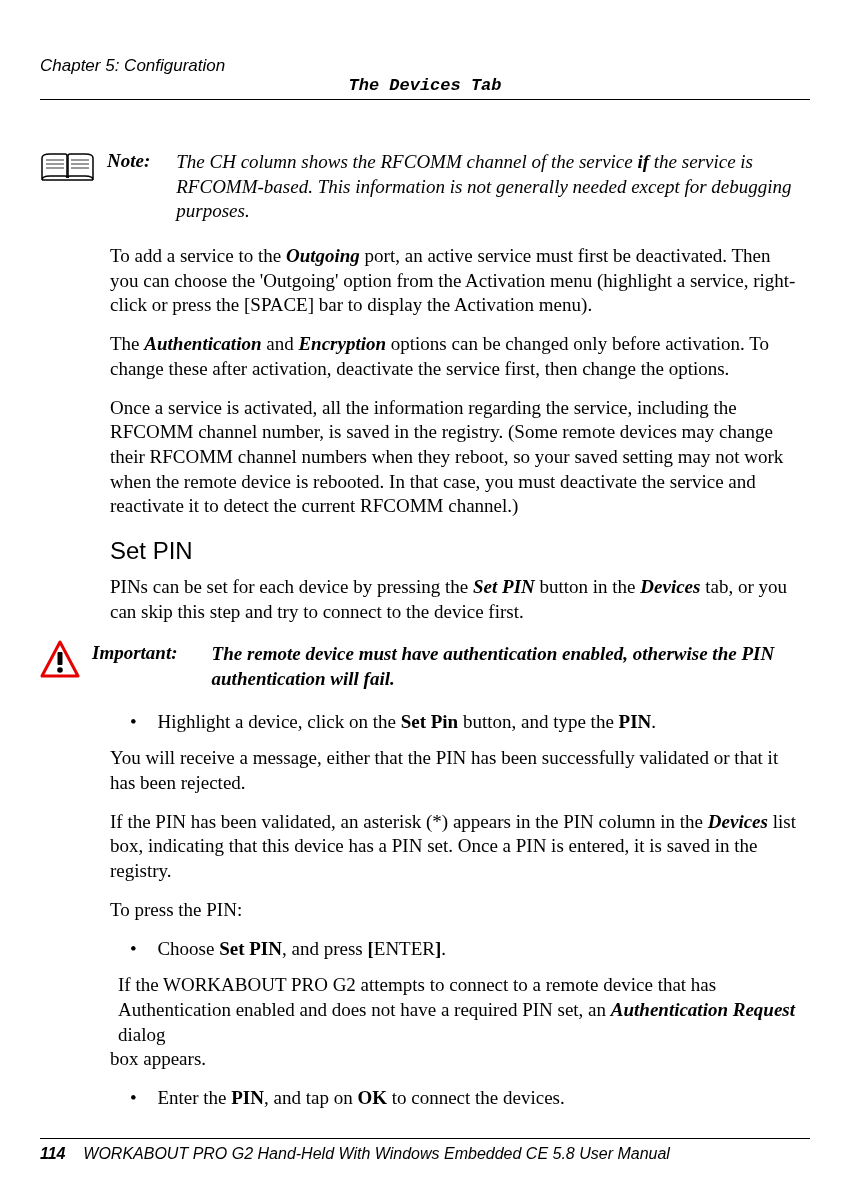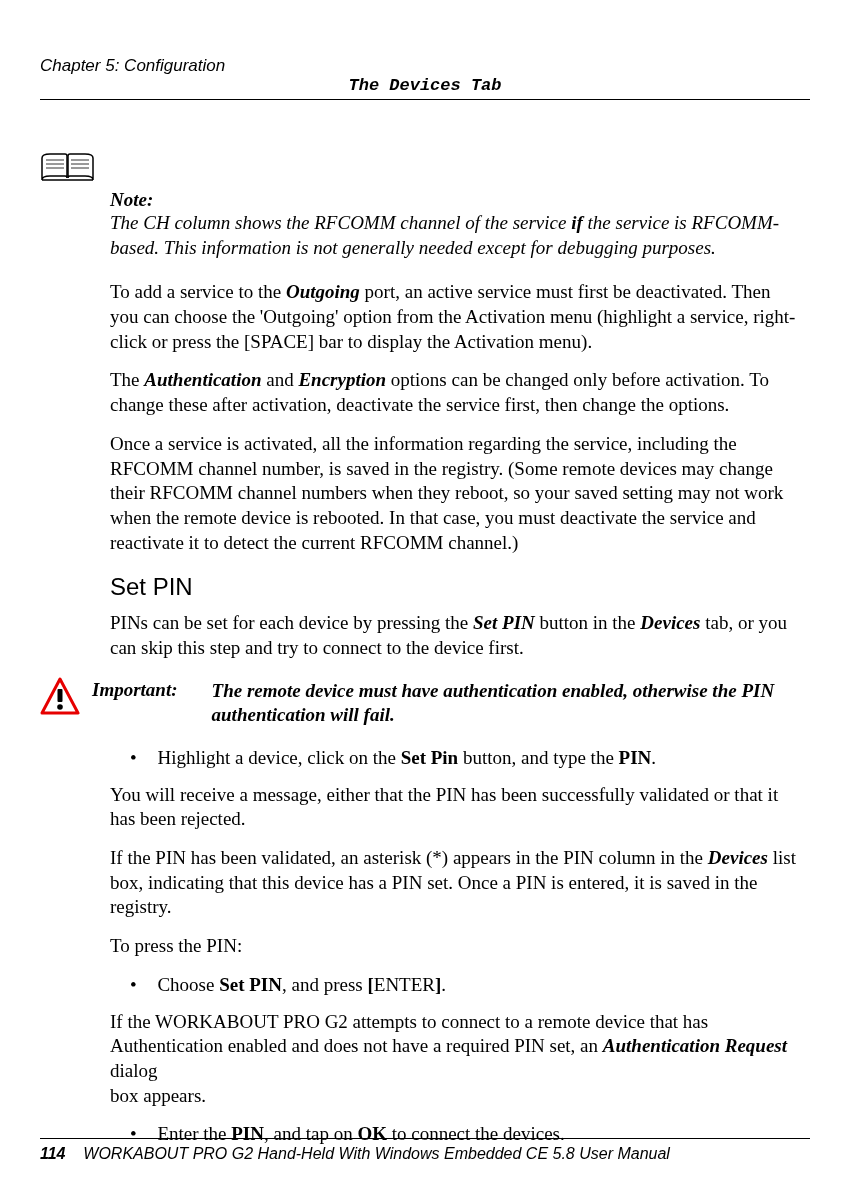--- a/index.html
+++ b/index.html
@@ -38,21 +38,21 @@
       margin-top: 4px;
     }
     .content {
       margin-left: 70px;
       margin-right: 10px;
     }
     .note-block {
       display: flex;
       align-items: flex-start;
       margin-bottom: 20px;
-      flex-direction: column;
+      gap: 12px;
     }
     .note-icon {
       flex-shrink: 0;
       margin-top: 0px;
       margin-left: -70px;
     }
     .note-icon svg {
       width: 55px;
       height: 35px;
     }
@@ -221,21 +221,21 @@
   <p class="body-para">
     <span>If the PIN has been validated, an asterisk (*) appears in the PIN column in the </span><em>Devices</em><span> list box, indicating that this device has a PIN set. Once a PIN is entered, it is saved in the registry.</span>
   </p>
 
   <p class="body-para">To press the PIN:</p>
 
   <p class="bullet-item">
     <span>Choose </span><strong>Set PIN</strong><span>, and press </span><strong>[</strong><span>ENTER</span><strong>]</strong><span>.</span>
   </p>
 
-  <p class="body-para" style="margin-bottom:0;">
+  <p class="body-para" style="margin-bottom:0;margin-left:8px;">
     <span>If the WORKABOUT PRO G2 attempts to connect to a remote device that has Authentication enabled and does not have a required PIN set, an </span><em>Authentication Request</em><span> dialog</span>
   </p>
   <p class="body-para">box appears.</p>
 
   <p class="bullet-item">
     <span>Enter the </span><strong>PIN</strong><span>, and tap on </span><strong>OK</strong><span> to connect the devices.</span>
   </p>
 
 </div>
 

